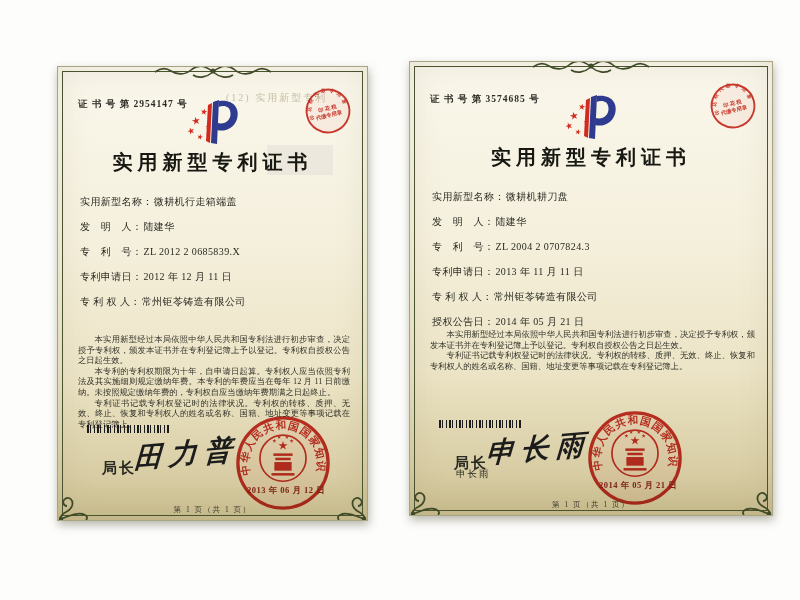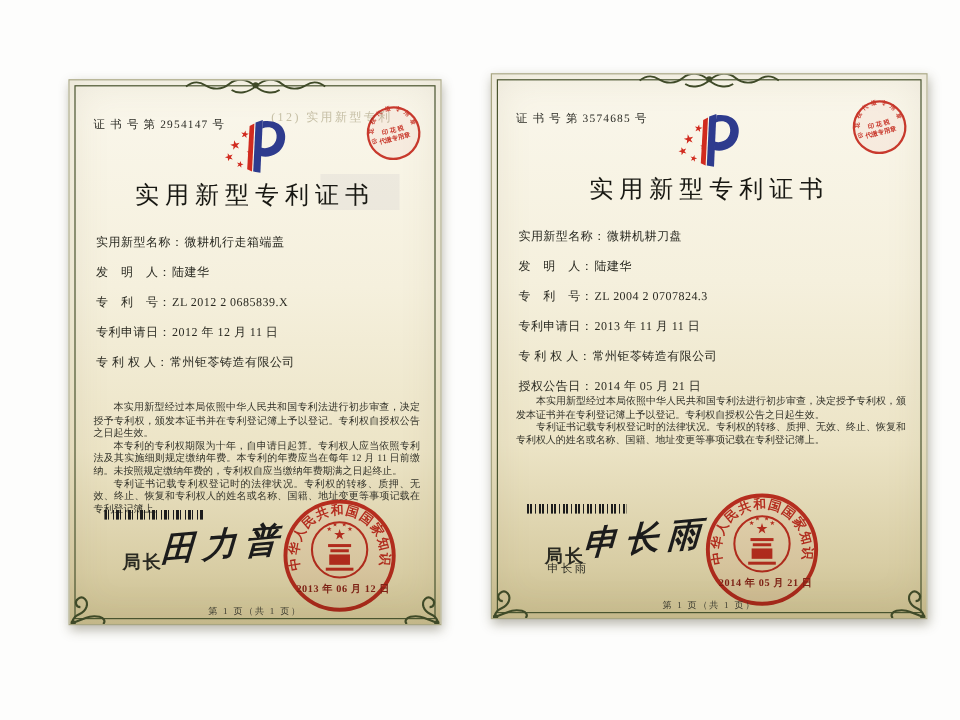--- a/index.html
+++ b/index.html
@@ -14,34 +14,34 @@
     box-shadow:1px 4px 9px rgba(70,65,40,.38), inset 0 0 34px rgba(125,115,70,.14);
   }
   .cert-left  { left:57px;  top:66px; width:311px; height:455px; }
   .cert-right { left:409px; top:61px; width:364px; height:455px; }
 
   .frame { position:absolute; inset:4px; border:1.6px solid #49542f; pointer-events:none; }
   .orn-top { position:absolute; left:50%; top:-4px; transform:translateX(-50%); }
   .orn-bl  { position:absolute; left:-1px; bottom:-2px; }
   .orn-br  { position:absolute; right:-1px; bottom:-2px; transform:scaleX(-1); }
 
-  .cert-no { position:absolute; left:20px; top:31px; font-size:9.5px; letter-spacing:1px; color:#2c2c26; }
+  .cert-no { position:absolute; left:20px; top:31px; font-size:9.5px; letter-spacing:1px; color:#2c2c26;font-weight:bold; }
 
   .corner-seal { position:absolute; right:15px; top:20px; width:48px; height:48px;
     transform:rotate(-14deg); opacity:.9; mix-blend-mode:multiply; }
 
   .logo { position:absolute; left:50%; top:32px; transform:translateX(-50%); }
 
   .ghost-text { position:absolute; left:168px; top:24px; font-size:10px;
     color:rgba(148,138,98,.5); letter-spacing:2px; }
   .ghost-block { position:absolute; right:34px; top:78px; width:66px; height:30px;
     background:rgba(95,105,140,.07); }
 
   .title { position:absolute; left:0; top:82px; width:100%; text-align:center;
-    font-size:20px; font-weight:400; letter-spacing:5px; color:#181813; }
+    font-size:20px; font-weight:700; letter-spacing:5px; color:#181813; }
 
   .fields { position:absolute; left:22px; right:20px; top:128px; }
   .fline { height:13px; margin-bottom:12px; font-size:10px; color:#2a2a22;
     white-space:nowrap; letter-spacing:.4px; }
   .fline .val { margin-left:1px; }
 
   .body-text { position:absolute; left:20px; right:17px; top:268px; }
   .body-text p { font-size:8.3px; line-height:10.6px; text-align:justify;
     text-indent:2em; color:#33332a; }
 

